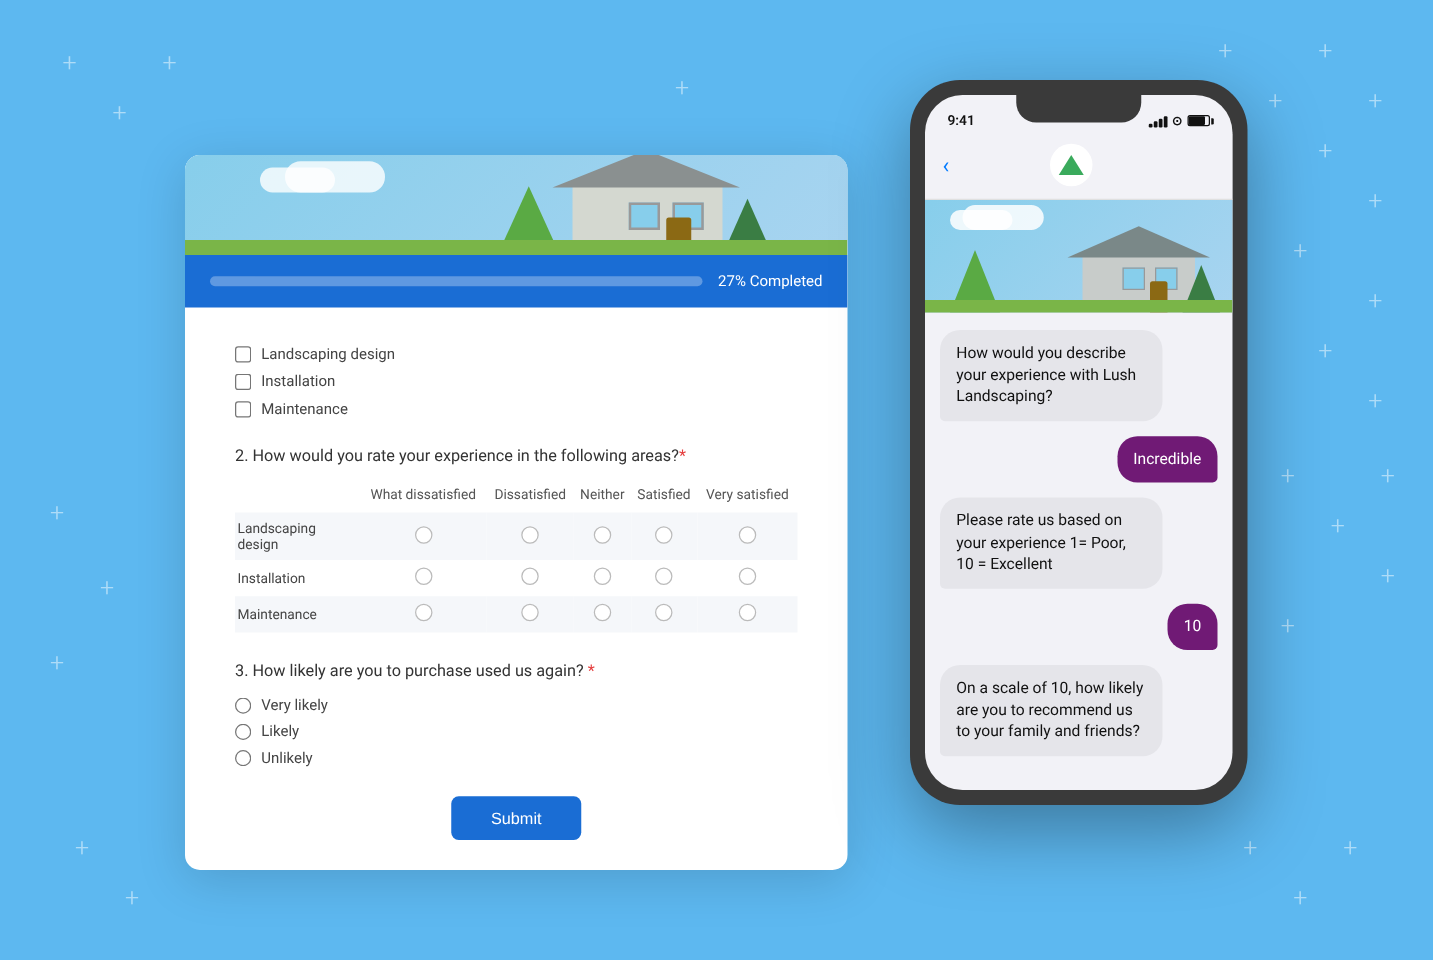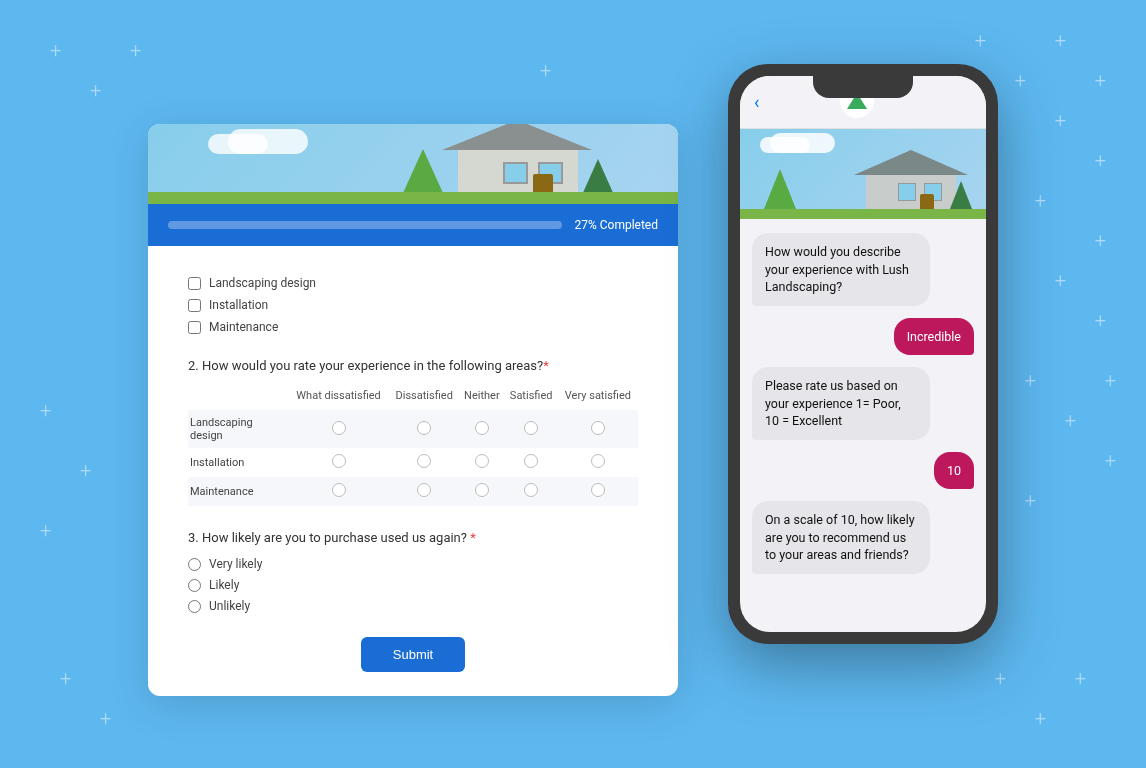--- a/index.html
+++ b/index.html
@@ -378,21 +378,21 @@
     }
 
     .msg-received {
       background: #e5e5ea;
       color: #111;
       align-self: flex-start;
       border-bottom-left-radius: 4px;
     }
 
     .msg-sent {
-      background: #be185d;
+      background: #701a75;
       color: white;
       align-self: flex-end;
       border-bottom-right-radius: 4px;
     }
   </style>
 </head>
 <body>
 
 <div class="plus-grid">
 
@@ -555,20 +555,35 @@
       </div>
 
     </div>
   </div>
 
   <div class="phone-mockup">
     <div class="phone-frame">
       <div class="phone-notch"></div>
       <div class="phone-screen">
 
+        <div class="phone-status-bar">
+          <span>9:41</span>
+          <div class="status-icons">
+            <div class="signal-bars">
+              <div class="signal-bar"></div>
+              <div class="signal-bar"></div>
+              <div class="signal-bar"></div>
+              <div class="signal-bar"></div>
+            </div>
+            <span class="wifi-icon">⊙</span>
+            <div class="battery-icon">
+              <div class="battery-fill"></div>
+            </div>
+          </div>
+        </div>
 
         <div class="chat-header">
           <span class="back-arrow">‹</span>
           <div class="chat-avatar">
             <div class="avatar-triangle"></div>
           </div>
           <div style="width:28px;"></div>
         </div>
 
         <div style="width:100%; height:90px; background:linear-gradient(to bottom, #87CEEB 60%, #8ab55a 100%); position:relative; overflow:hidden; flex-shrink:0;">
@@ -591,19 +606,19 @@
         <div class="chat-messages">
 
           <div class="msg-bubble msg-received">How would you describe your experience with Lush Landscaping?</div>
 
           <div class="msg-bubble msg-sent">Incredible</div>
 
           <div class="msg-bubble msg-received">Please rate us based on your experience 1= Poor, 10 = Excellent</div>
 
           <div class="msg-bubble msg-sent">10</div>
 
-          <div class="msg-bubble msg-received">On a scale of 10, how likely are you to recommend us to your areas and friends?</div>
+          <div class="msg-bubble msg-received">On a scale of 10, how likely are you to recommend us to your family and friends?</div>
         </div>
       </div>
     </div>
   </div>
 
 </div>
 
 </body></html>

